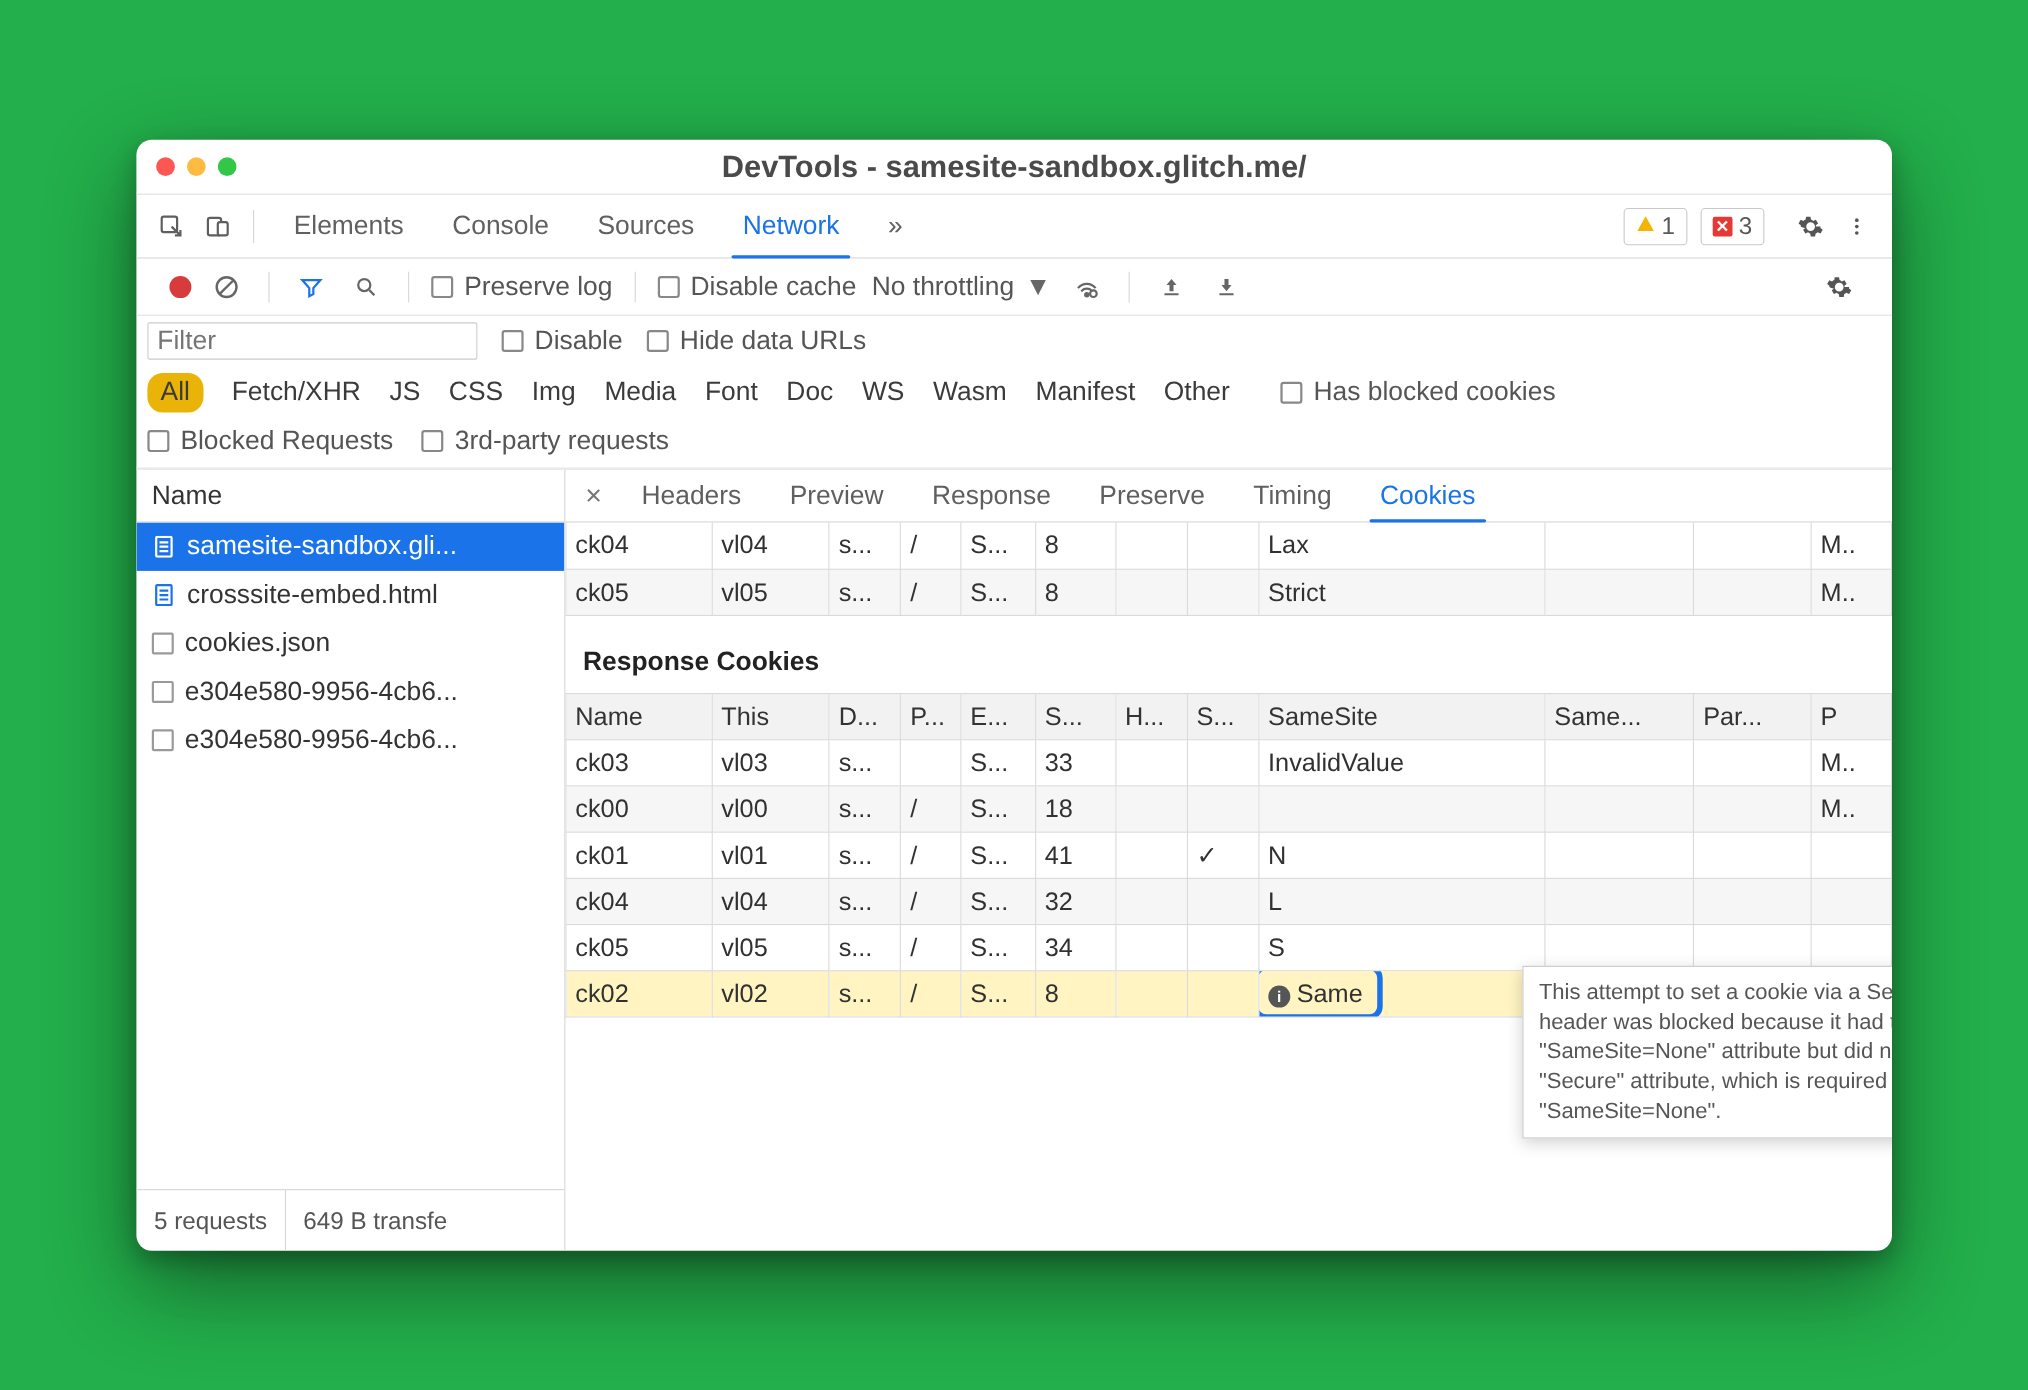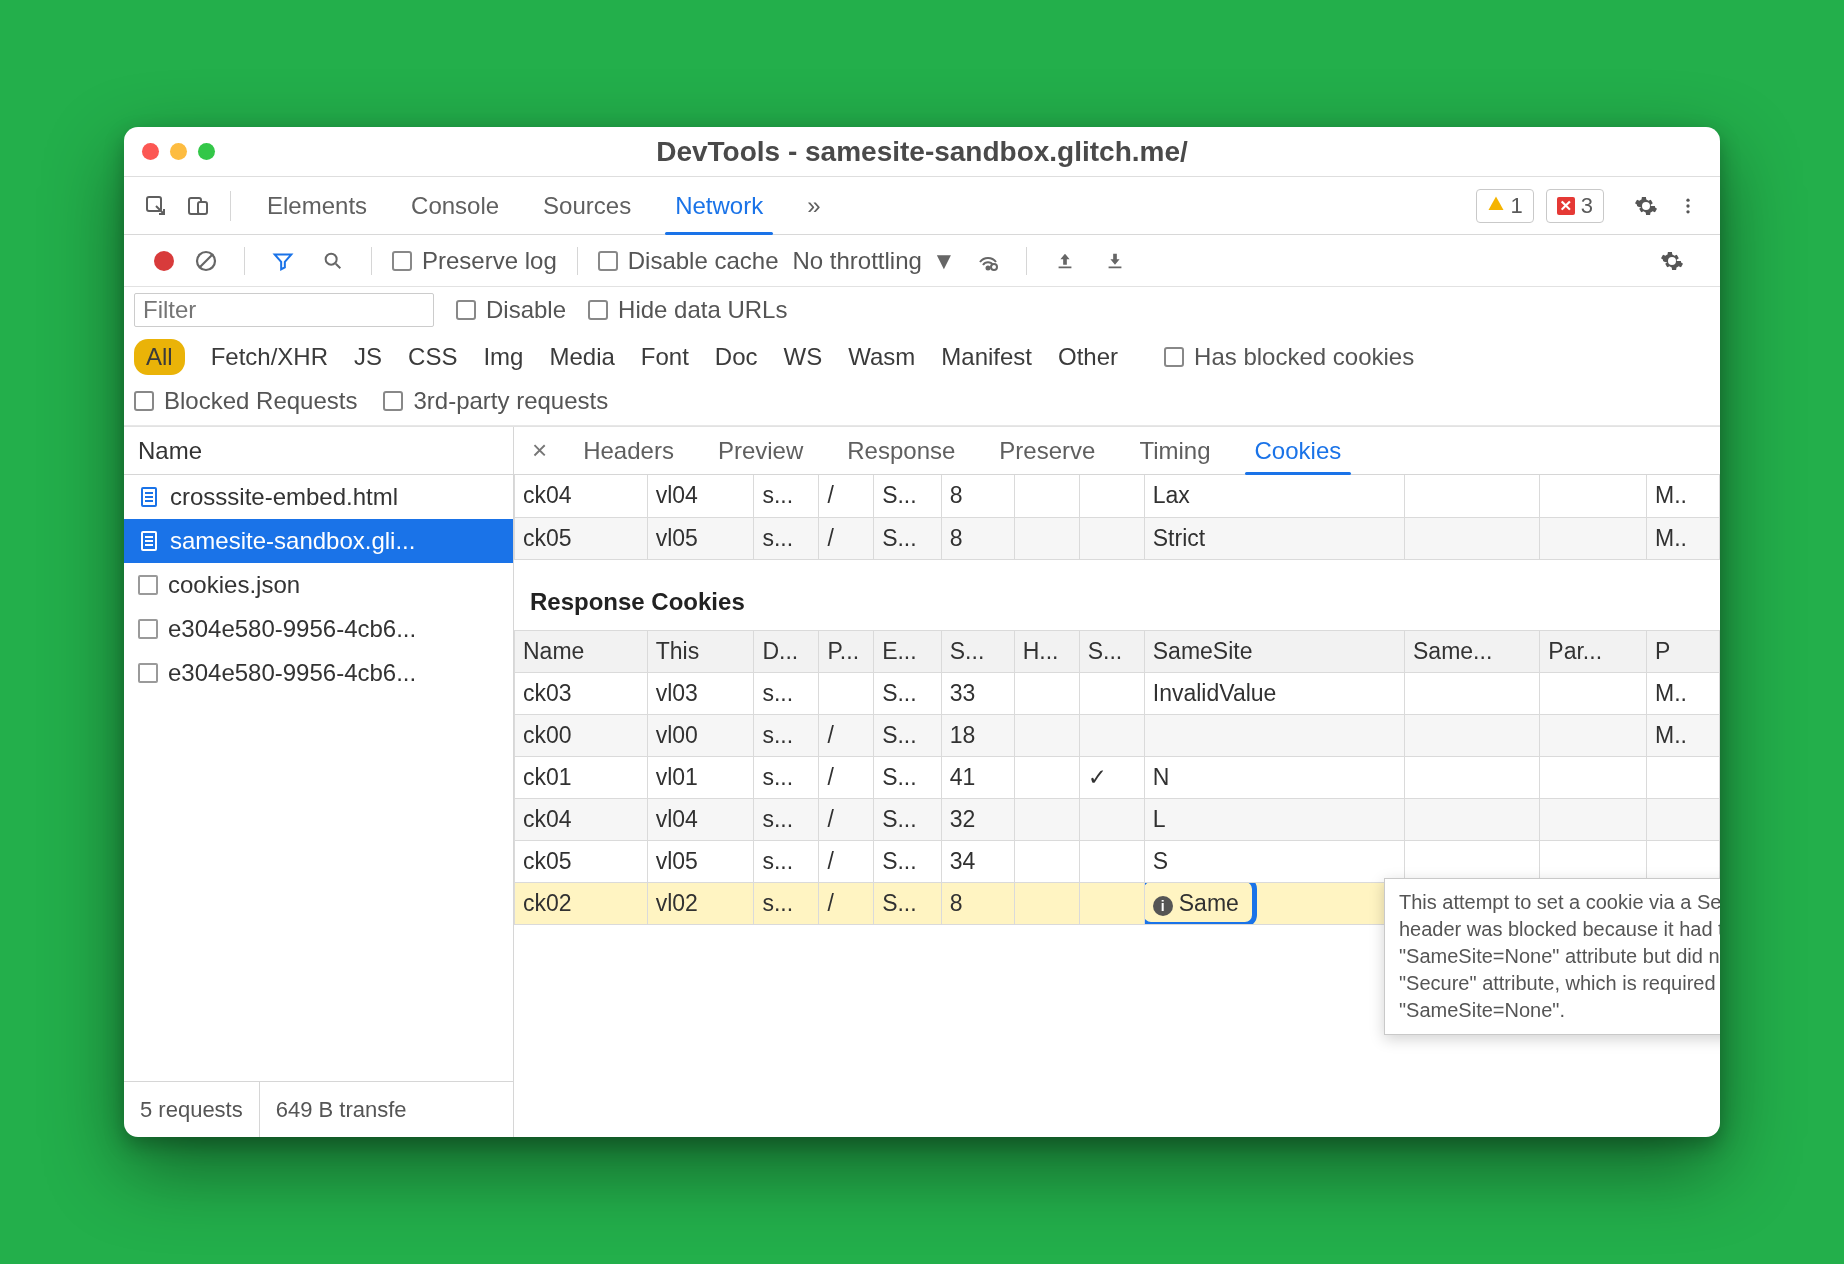--- a/index.html
+++ b/index.html
@@ -347,37 +347,37 @@
           <span class="cb"></span>
           <span>3rd-party requests</span>
         </label>
     </div>
   </div>
 
   <div class="body">
     <div class="left">
       <div class="hdr">Name</div>
       <div class="reqlist">
+        <div class="reqitem sel">
+          <span class="doc-ic">
+              <svg width="18" height="20" viewBox="0 0 18 20" fill="none" stroke="currentColor" stroke-width="2">
+                <rect x="2" y="1" width="14" height="18" rx="1"></rect>
+                <path d="M5 6h8M5 10h8M5 14h8"></path>
+              </svg>
+            </span>
+          <span>samesite-sandbox.gli...</span>
+        </div>
         <div class="reqitem">
           <span class="doc-ic">
               <svg width="18" height="20" viewBox="0 0 18 20" fill="none" stroke="currentColor" stroke-width="2">
                 <rect x="2" y="1" width="14" height="18" rx="1"></rect>
                 <path d="M5 6h8M5 10h8M5 14h8"></path>
               </svg>
             </span>
           <span>crosssite-embed.html</span>
-        </div>
-        <div class="reqitem sel">
-          <span class="doc-ic">
-              <svg width="18" height="20" viewBox="0 0 18 20" fill="none" stroke="currentColor" stroke-width="2">
-                <rect x="2" y="1" width="14" height="18" rx="1"></rect>
-                <path d="M5 6h8M5 10h8M5 14h8"></path>
-              </svg>
-            </span>
-          <span>samesite-sandbox.gli...</span>
         </div>
         <div class="reqitem">
           <span class="sq-ic"></span>
           <span>cookies.json</span>
         </div>
         <div class="reqitem">
           <span class="sq-ic"></span>
           <span>e304e580-9956-4cb6...</span>
         </div>
         <div class="reqitem">

